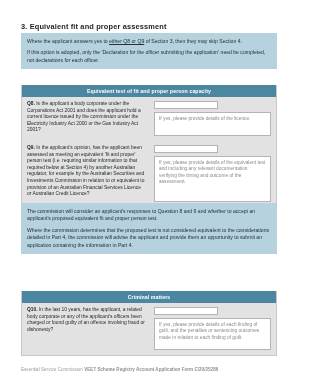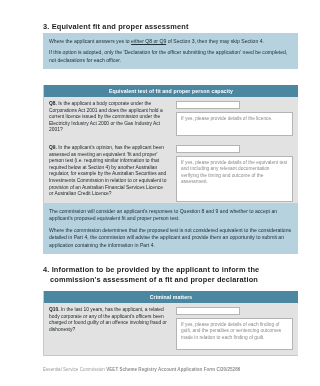--- a/index.html
+++ b/index.html
@@ -15,21 +15,20 @@
     overflow: hidden;
     position: relative;
   }
   .page {
     position: absolute;
     left: 0; top: 0;
     width: 298px;
     height: 386px;
     padding: 0;
     box-sizing: border-box;
-    margin-left: 22px;
   }
 
   
   .section-heading {
     font-size: 7.4px;
     font-weight: bold;
     color: #1f1f1f;
     letter-spacing: 0.15px;
     line-height: 10px;
   }
@@ -162,24 +161,20 @@
         <div class="long-input" style="min-height:46px;">If yes, please provide details of the equivalent test and including any relevant documentation verifying the timing and outcome of the assessment.</div>
       </div>
     </div>
   </div>
 
   <div class="blk note-box" style="left:21px; top:203px; width:256px;">
     <p>The commission will consider an applicant's responses to Question 8 and 9 and whether to accept an applicant's proposed equivalent fit and proper person test.</p>
     <p>Where the commission determines that the proposed test is not considered equivalent to the considerations detailed in Part 4, the commission will advise the applicant and provide them an opportunity to submit an application containing the information in Part 4.</p>
   </div>
 
-  <div class="blk section-heading" style="left:21px; top:265px; width:262px;">
-    <span>4. Information to be provided by the applicant to inform the</span>
-    <span class="cont">commission's assessment of a fit and proper declaration</span>
-  </div>
 
   <div class="blk form-table" style="left:21px; top:291px; width:256px;">
 
     <div class="table-header">Criminal matters</div>
 
     <div class="qrow">
       <div class="qcell">
         <b>Q10.</b><span> In the last 10 years, has the applicant, a related body corporate or any of the applicant's officers been charged or found guilty of an offence involving fraud or dishonesty?</span>
       </div>
       <div class="acell">

